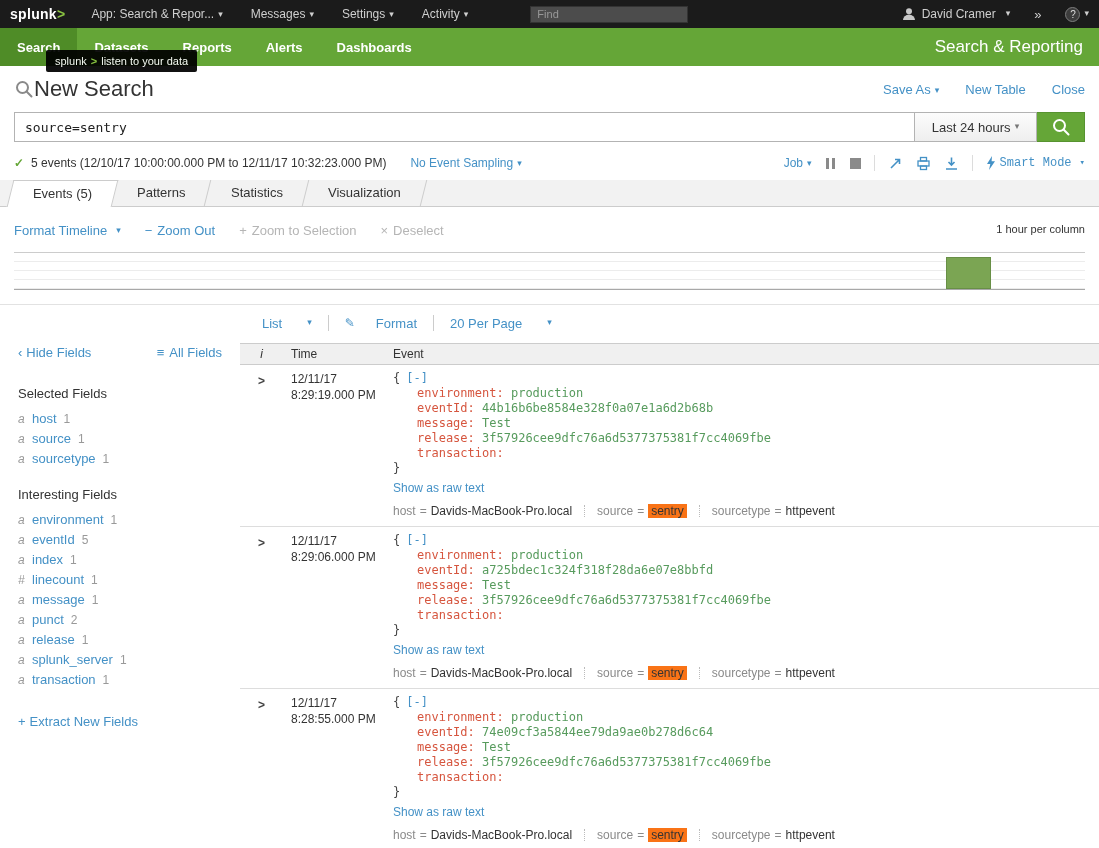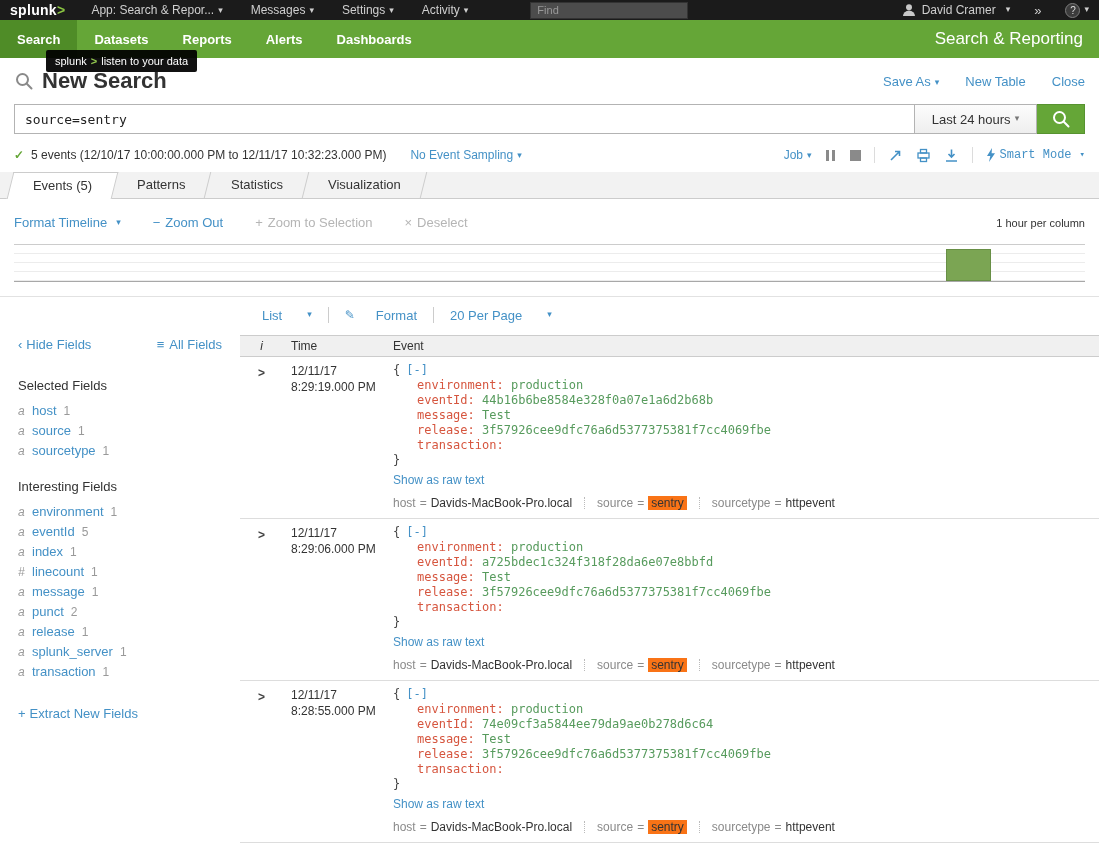--- a/index.html
+++ b/index.html
@@ -6,21 +6,21 @@
   html,body { margin:0; padding:0; }
   body {
     width:1099px; height:848px; overflow:hidden; position:relative;
     font-family:"Liberation Sans", sans-serif; background:#fff; color:#333;
   }
   a { text-decoration:none; cursor:pointer; }
   .blue { color:#4491c6; }
   .caret { font-size:9px; margin-left:4px; position:relative; top:-1px; }
 
   
-  .topbar { height:20px; background:#1b1b1b; display:flex; align-items:center;
+  .topbar { height:28px; background:#1b1b1b; display:flex; align-items:center;
             color:#cfcfcf; font-size:12px; padding:0 10px; }
   .logo { font-weight:bold; font-size:14px; color:#fff; margin-right:26px; letter-spacing:.3px; cursor:pointer; }
   .logo-gt { color:#8bc542; font-weight:bold; }
   .tb-item { margin-right:28px; cursor:pointer; white-space:nowrap; }
   .find-input { background:#4c4c4c; border:1px solid #333; color:#bbb; font-size:11px;
                 height:17px; width:158px; padding:0 6px; margin-left:34px; outline:none;
                 font-family:"Liberation Sans",sans-serif; }
   .find-input::placeholder { color:#999; }
   .tb-right { margin-left:auto; display:flex; align-items:center; gap:24px; }
   .user { display:flex; align-items:center; gap:6px; cursor:pointer; }
@@ -35,21 +35,21 @@
   .nav-item { display:flex; align-items:center; padding:0 17px; font-size:13px; font-weight:bold; color:#fff; }
   .nav-item.active { background:#4f8c27; }
   .app-title { margin-left:auto; font-size:17px; padding-right:16px; }
 
   .tooltip { position:absolute; left:46px; top:50px; background:#000; color:#fff; font-size:11px;
              padding:5px 9px; border-radius:2px; z-index:60; white-space:nowrap; opacity:.93; }
   .tooltip .gt { color:#8bc542; margin:0 4px; font-weight:bold; }
 
   
   .page-head { height:46px; display:flex; align-items:center; padding:0 14px; }
-  .page-title { font-size:22px; color:#333; font-weight:bold; margin-left:8px; }
+  .page-title { font-size:22px; color:#333; font-weight:normal; }
   .head-actions { margin-left:auto; display:flex; gap:26px; font-size:13px; align-items:center; }
 
   
   .search-row { display:flex; margin:0 14px; height:30px; }
   .query-input { flex:1; border:1px solid #b3b3b3; font-family:"DejaVu Sans Mono",monospace;
                  font-size:13px; padding:0 10px; color:#222; outline:none; }
   .timerange { width:122px; border:1px solid #b3b3b3; border-left:0; background:linear-gradient(#fcfcfc,#eeeeee);
                display:flex; align-items:center; justify-content:center; font-size:13px; color:#333; cursor:pointer; }
   .timerange .caret { color:#777; }
   .search-btn { width:48px; background:#65a637; border:1px solid #579330; border-left:0;
@@ -69,21 +69,21 @@
   
   .tabs { height:27px; background:#f2f2f2; border-bottom:1px solid #ccc; display:flex;
           align-items:flex-end; padding-left:10px; font-size:13px; }
   .tab { height:26px; line-height:26px; padding:0 22px; color:#333; transform:skewX(-14deg);
          border-right:1px solid #ccc; cursor:pointer; background:transparent; }
   .tab > span { display:inline-block; transform:skewX(14deg); }
   .tab.active { background:#fff; border:1px solid #ccc; border-bottom:0; height:27px; margin-bottom:-1px; }
 
   
   .timeline { padding:16px 14px 14px; }
-  .tl-controls { display:flex; align-items:center; font-size:13px; gap:32px; }
+  .tl-controls { display:flex; align-items:flex-start; font-size:13px; gap:24px; }
   .tl-link { display:flex; align-items:center; gap:5px; }
   .disabled { color:#b5b5b5; }
   .tl-right { margin-left:auto; font-size:11px; color:#333; }
   .tl-chart { margin-top:14px; height:38px; border-top:1px solid #ccc; border-bottom:1px solid #a8a8a8;
               position:relative;
               background:repeating-linear-gradient(to bottom,#fff 0,#fff 8px,#ececec 8px,#ececec 9px); }
   .tl-bar { position:absolute; left:87%; width:4.2%; top:4px; bottom:0; background:#7ba553;
             border:1px solid #688f46; cursor:pointer; }
 
   

